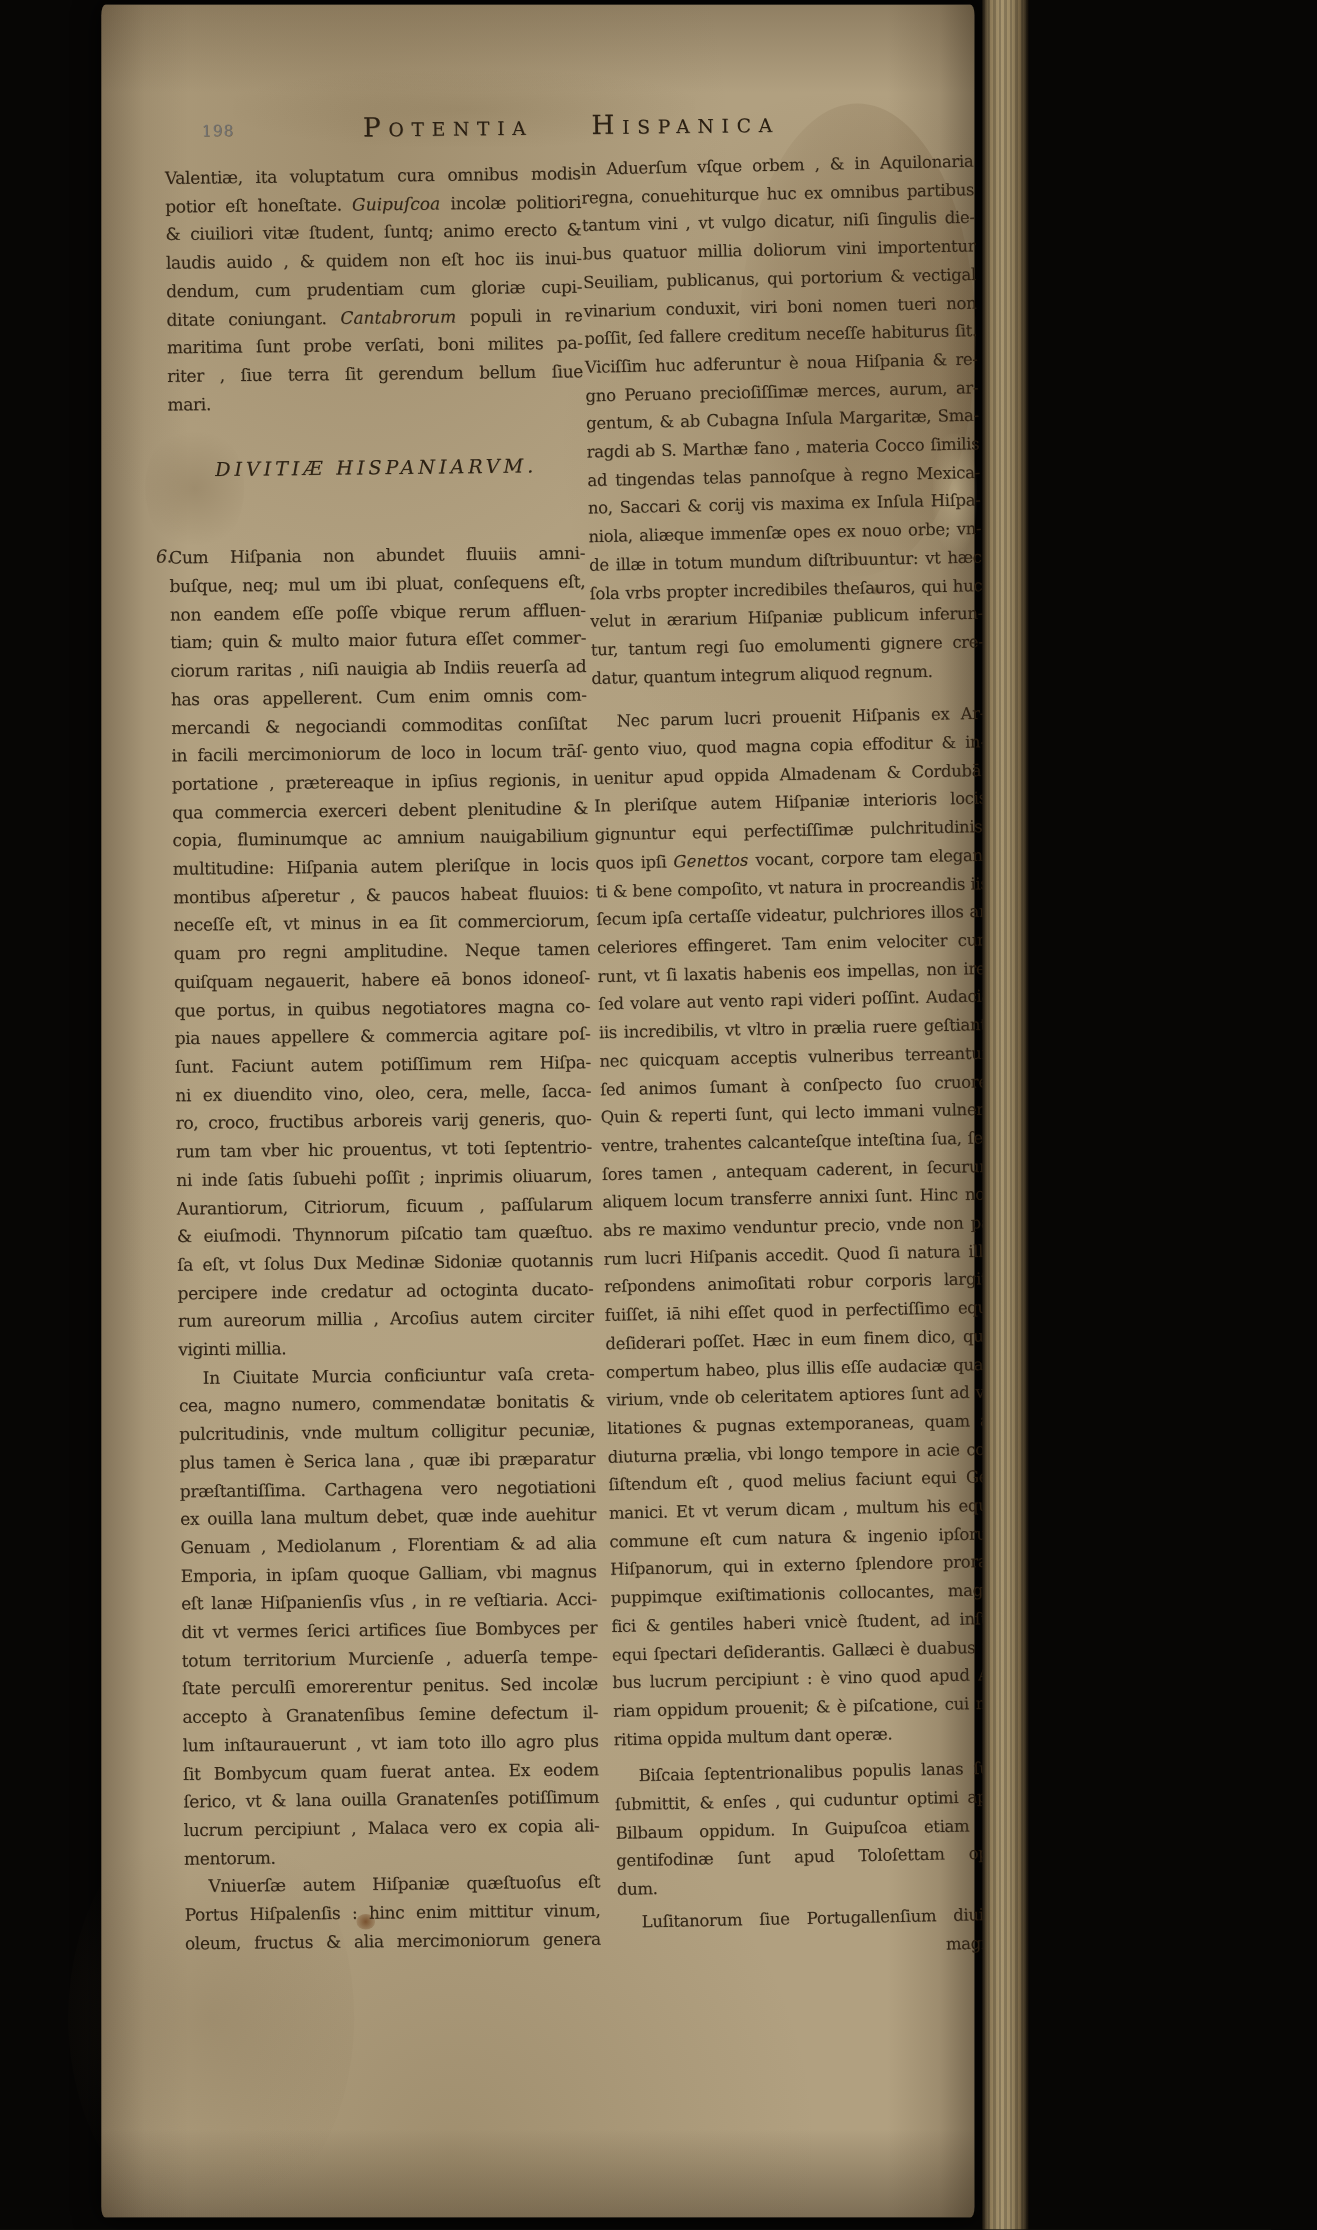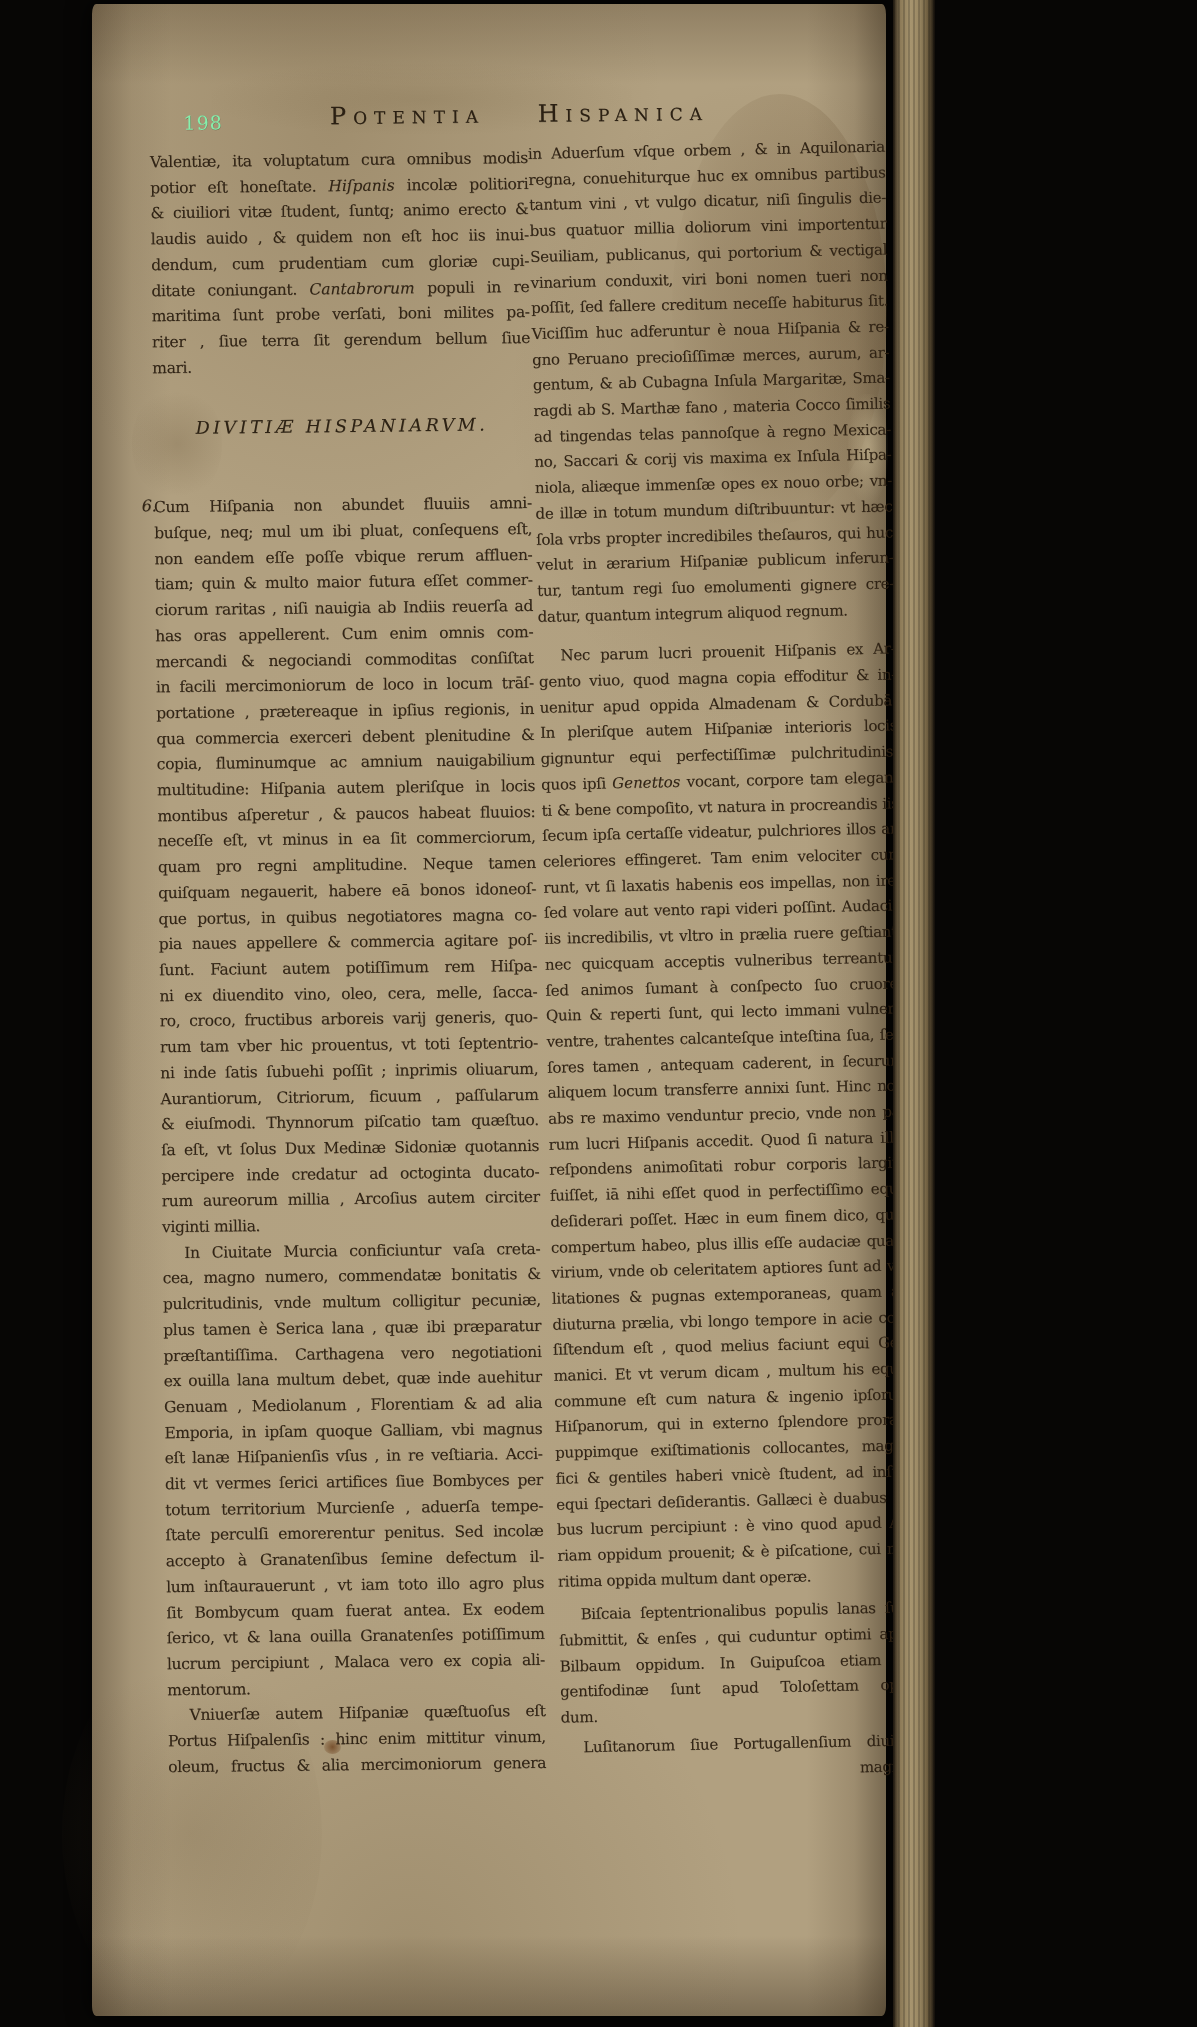--- a/index.html
+++ b/index.html
@@ -34,22 +34,22 @@
   .s7{left:120px;top:60px;width:420px;height:70px;
       background:radial-gradient(ellipse, rgba(104,86,54,.16), transparent 75%);}
   
   .foreedge{position:absolute;left:893px;top:0;width:42px;height:2027px;
     background:
       repeating-linear-gradient(90deg, rgba(0,0,0,.18) 0 2px, transparent 2px 5px),
       linear-gradient(90deg,#241c12 0%, #8d7b58 18%, #a7956f 42%, #9a8863 62%, #6f5e40 82%, #15100a 100%);}
   
   .textblock{position:absolute;left:0;top:0;width:1197px;height:2027px;
     transform:rotate(-0.65deg);transform-origin:170px 170px;color:#32271a;}
-  .pageno{position:absolute;left:184px;top:112px;font-size:19px;letter-spacing:1px;
-    color:#86efac;text-shadow:.4px .4px .5px rgba(46,35,22,.45);}
+  .pageno{position:absolute;left:184px;top:112px;font-size:14px;letter-spacing:1px;
+    color:#737373;text-shadow:.4px .4px .5px rgba(46,35,22,.45);}
   .runhead{position:absolute;left:150px;top:104px;width:740px;text-align:center;
     font-variant:small-caps;font-size:24px;letter-spacing:7px;word-spacing:38px;
     color:#2b2013;text-shadow:.4px .4px .6px rgba(43,32,19,.4);}
   .col{position:absolute;color:rgba(45,33,19,.95);
     text-shadow:.3px .3px .4px rgba(45,33,19,.35);}
   .colL{left:150px;top:150px;width:378px;font-size:15.5px;letter-spacing:-.35px;}
   .colR{left:528px;top:146px;width:357px;font-size:15px;letter-spacing:-.3px;
     transform:rotate(-0.55deg);transform-origin:0 0;}
   .tline{line-height:25.7px;text-align:justify;text-align-last:justify;white-space:normal;}
   .lastline{text-align-last:left;}
@@ -78,21 +78,21 @@
     <div class="stain s2"></div>
   </div>
 
   <div class="textblock">
     <div class="pageno">198</div>
     <div class="runhead">Potentia Hispanica</div>
 
     <div class="col colL">
       <div class="para">
           <div class="tline">Valentiæ, ita voluptatum cura omnibus modis</div>
-          <div class="tline">potior eſt honeſtate. <i>Hiſpanis</i> incolæ politiori</div>
+          <div class="tline">potior eſt honeſtate. <i>Guipuſcoa</i> incolæ politiori</div>
           <div class="tline">&amp; ciuiliori vitæ ſtudent, ſuntq; animo erecto &amp;</div>
           <div class="tline">laudis auido , &amp; quidem non eſt hoc iis inui-</div>
           <div class="tline">dendum, cum prudentiam cum gloriæ cupi-</div>
           <div class="tline">ditate coniungant. <i>Cantabrorum</i> populi in re</div>
           <div class="tline">maritima ſunt probe verſati, boni milites pa-</div>
           <div class="tline">riter , ſiue terra ſit gerendum bellum ſiue</div>
           <div class="tline lastline">mari.</div>
         </div>
       <h2 class="secheading">DIVITIÆ HISPANIARVM.</h2>
       <div class="para para6wrap indent-lg">

